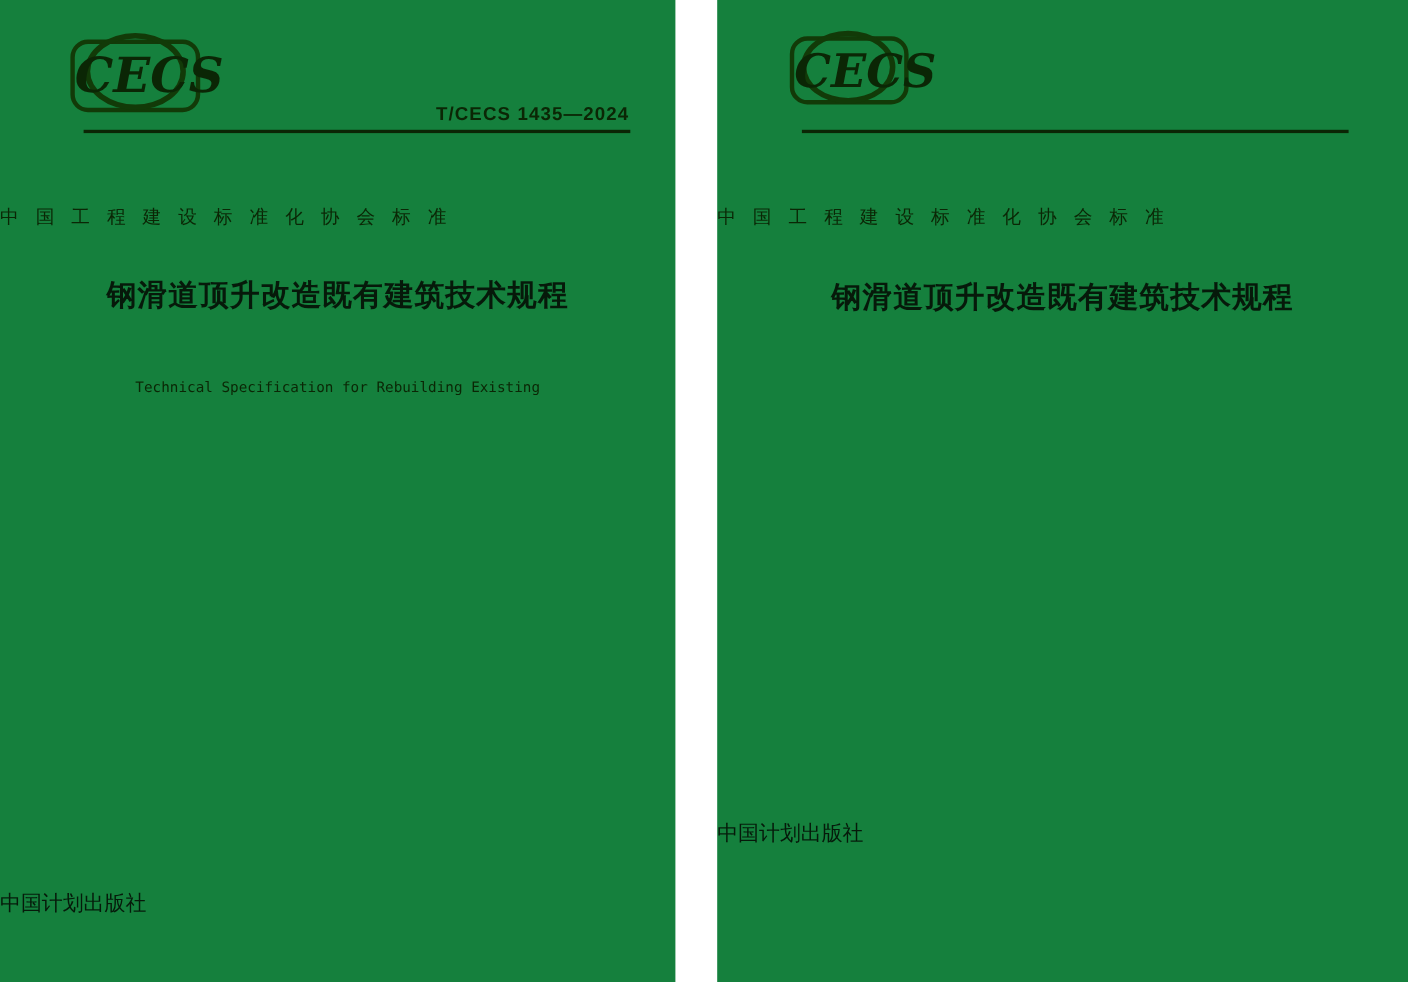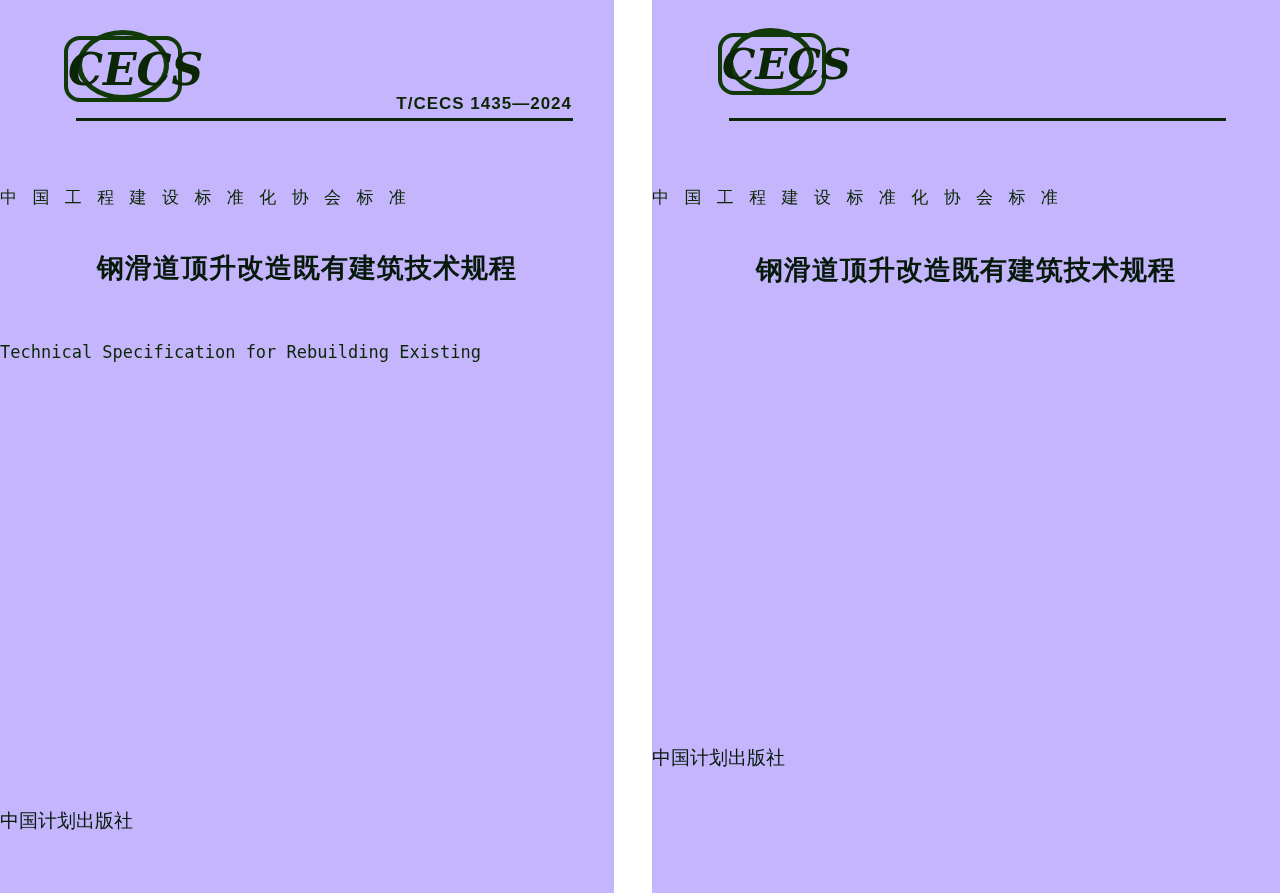--- a/index.html
+++ b/index.html
@@ -14,21 +14,21 @@
     overflow: hidden;
   }
   .spread {
     display: flex;
     width: 1280px;
     height: 893px;
     background: #ffffff;
   }
   .cover {
     position: relative;
-    background: #c4b5fd;
+    background: #15803d;
     box-sizing: border-box;
     overflow: hidden;
   }
   .cover-left {
     width: 614px;
     height: 893px;
     margin-left: 0;
   }
   .gutter {
     width: 38px;
@@ -106,23 +106,23 @@
     color: #06190a;
     top: 250px;
     left: 0;
   }
   .cover-left .title-cn { font-size: 27px; letter-spacing: 1px; }
   .cover-right .title-cn { font-size: 27px; letter-spacing: 1px; top: 252px; }
 
   .title-en {
     position: absolute;
     width: 100%;
-    text-align: left;
+    text-align: center;
     font-family: "DejaVu Sans Mono", "Liberation Mono", monospace;
-    font-size: 17px;
+    font-size: 13px;
     color: #0b2605;
     line-height: 31px;
     top: 337px;
     left: 0;
   }
 
   .publisher {
     position: absolute;
     width: 100%;
     text-align: left;

